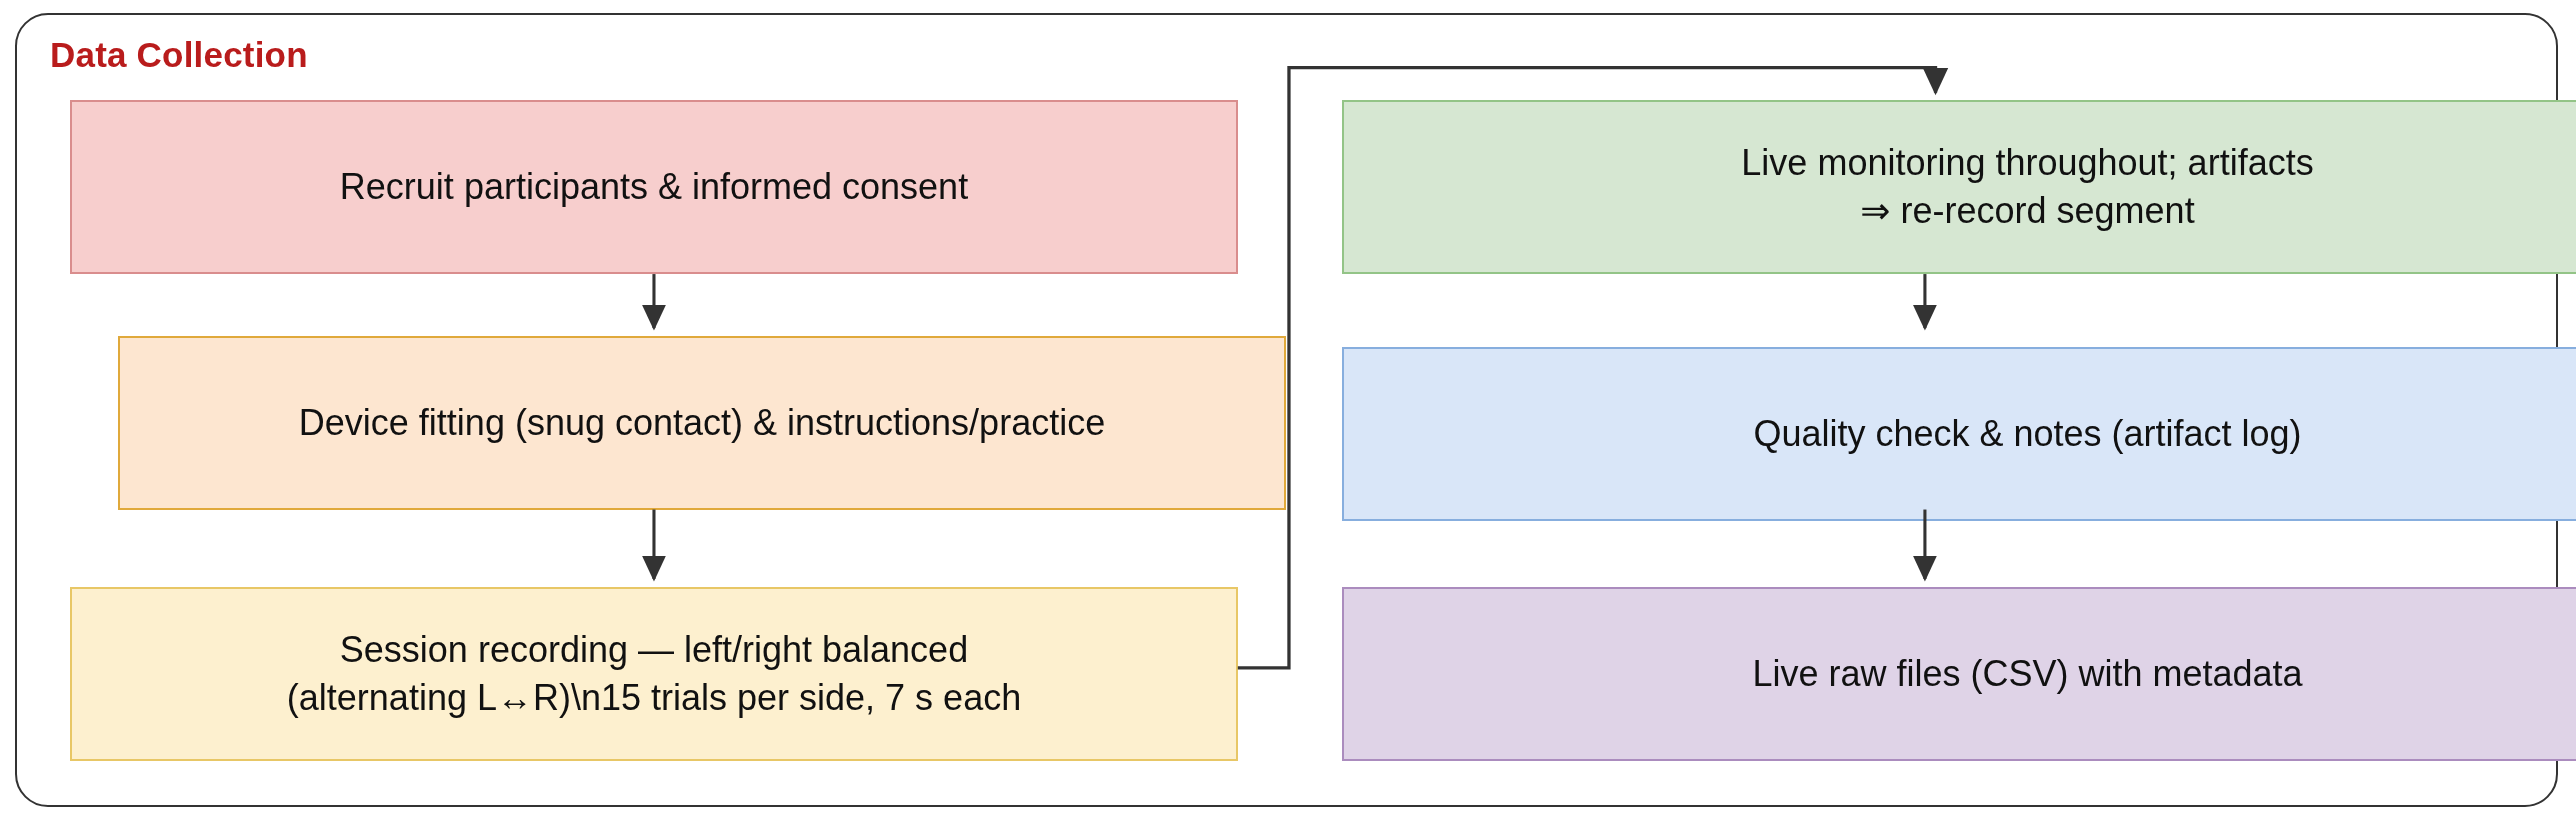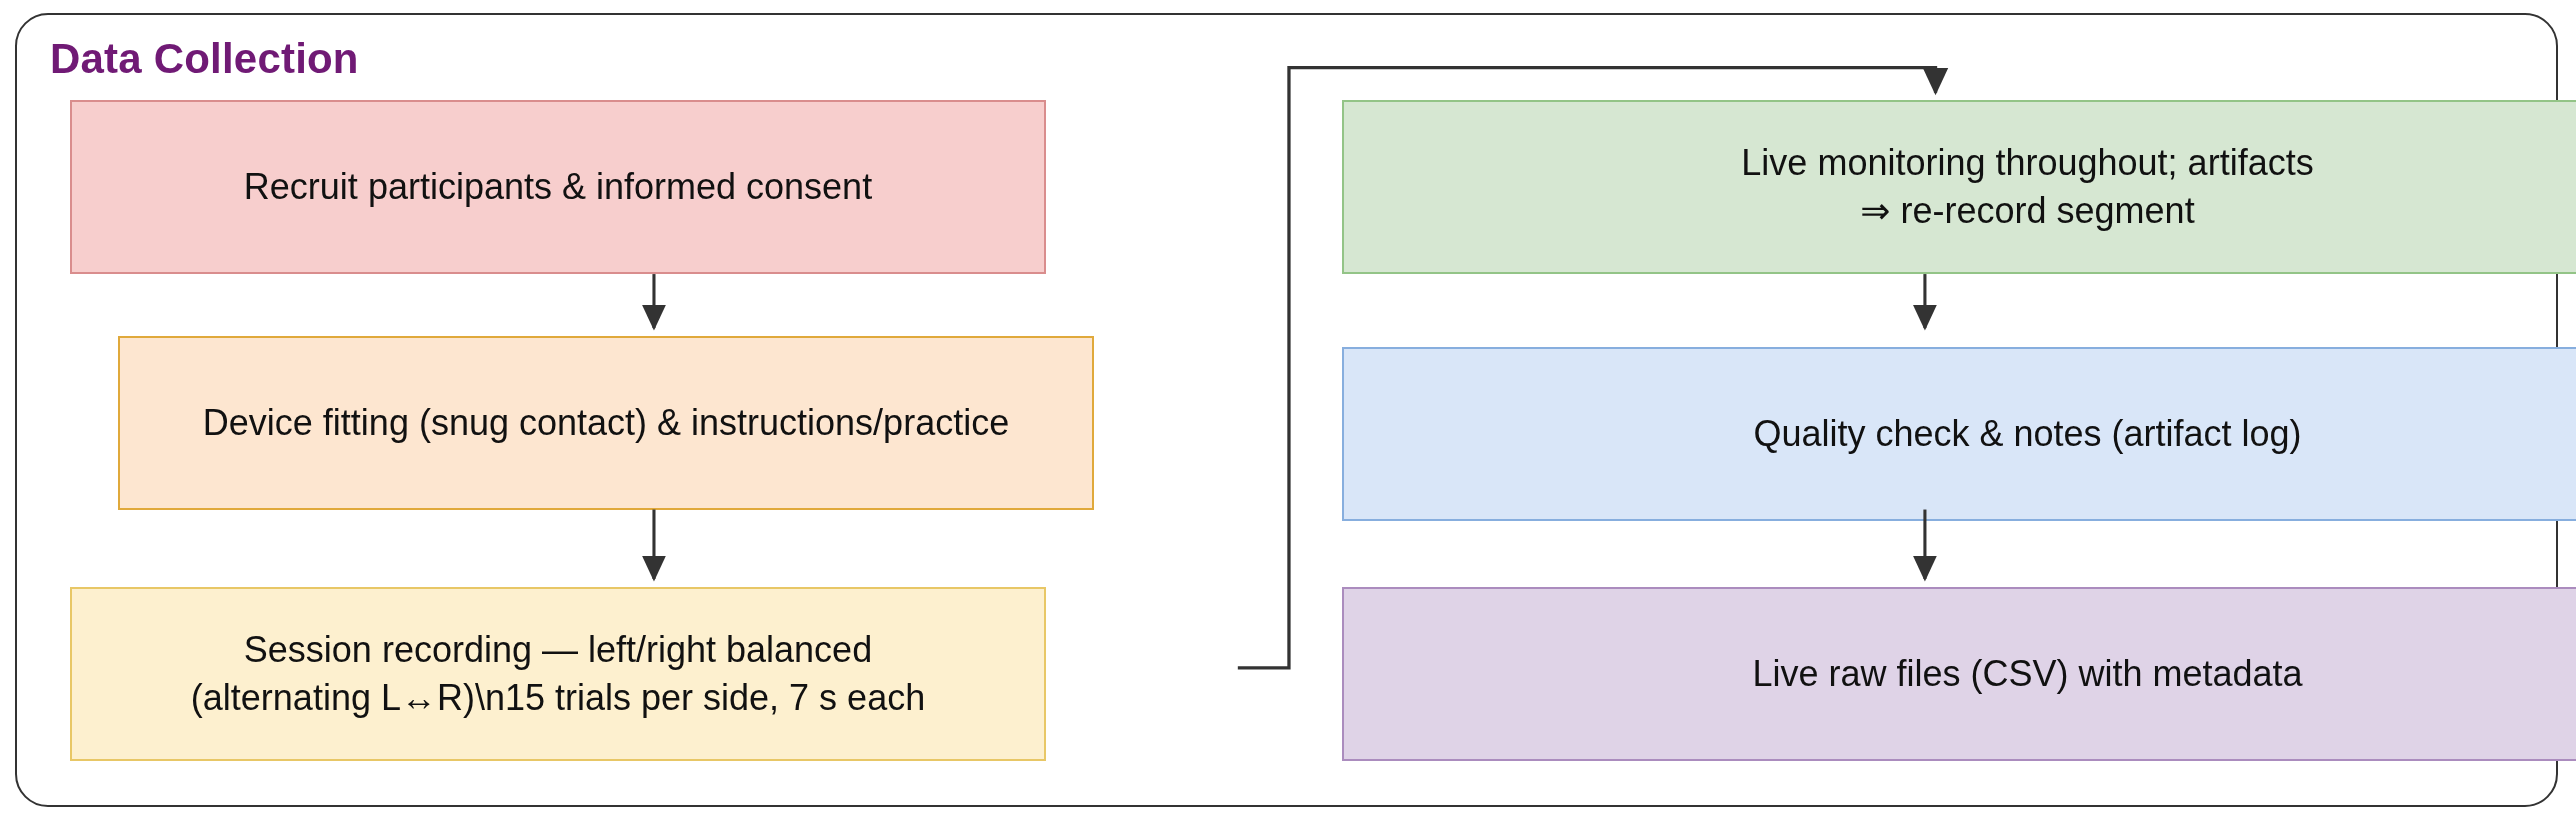--- a/index.html
+++ b/index.html
@@ -26,23 +26,23 @@
     height: 794px;
     box-sizing: border-box;
     border: 2.9px solid #333333;
     border-radius: 33px;
     background: #ffffff;
   }
   .subgraph-title {
     position: absolute;
     left: 50px;
     top: 35px;
-    font-size: 42px;
+    font-size: 35px;
     font-weight: bold;
-    color: #701a75;
+    color: #b91c1c;
     letter-spacing: 0.2px;
     white-space: nowrap;
   }
   
   .node {
     position: absolute;
     box-sizing: border-box;
     border-width: 2.9px;
     border-style: solid;
     display: flex;
@@ -52,21 +52,21 @@
     color: #111111;
     font-size: 36px;
     line-height: 1.32;
     padding: 3.9px 17.4px;
   }
   .node span {
     display: block;
     white-space: pre-line;
   }
   
-  .col-left  { left: 70px;  width: 976px; }
+  .col-left  { left: 70px;  width: 1168px; }
   
   .col-right { left: 1342px; width: 1371px; }
 
   .row1 { top: 100px; height: 174px; }
   .row2 { top: 336px; height: 174px; }
   .row3 { top: 587px; height: 174px; }
 
   .fill-pink   { background: #f7cecd; border-color: #d98d8d; }
   .fill-orange { background: #fde6d0; border-color: #e0a93b; margin-left: 48px; }
   .fill-yellow { background: #fdf0cf; border-color: #e8c766; }

